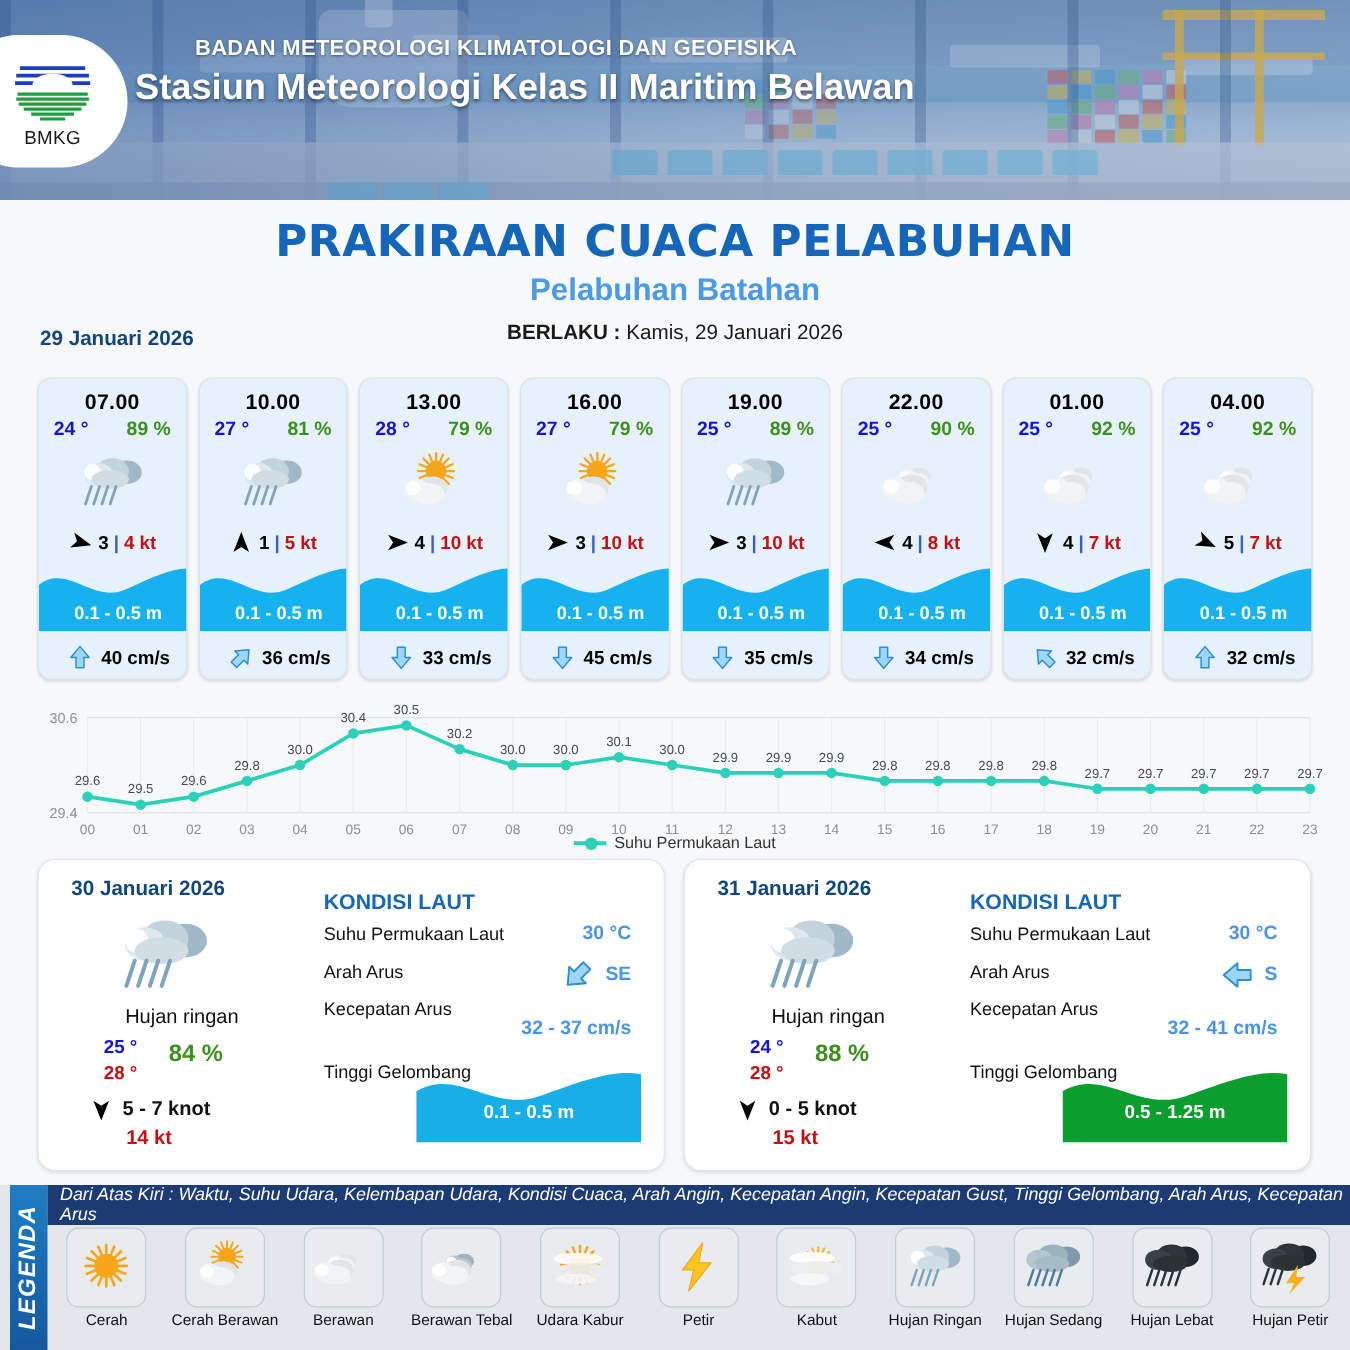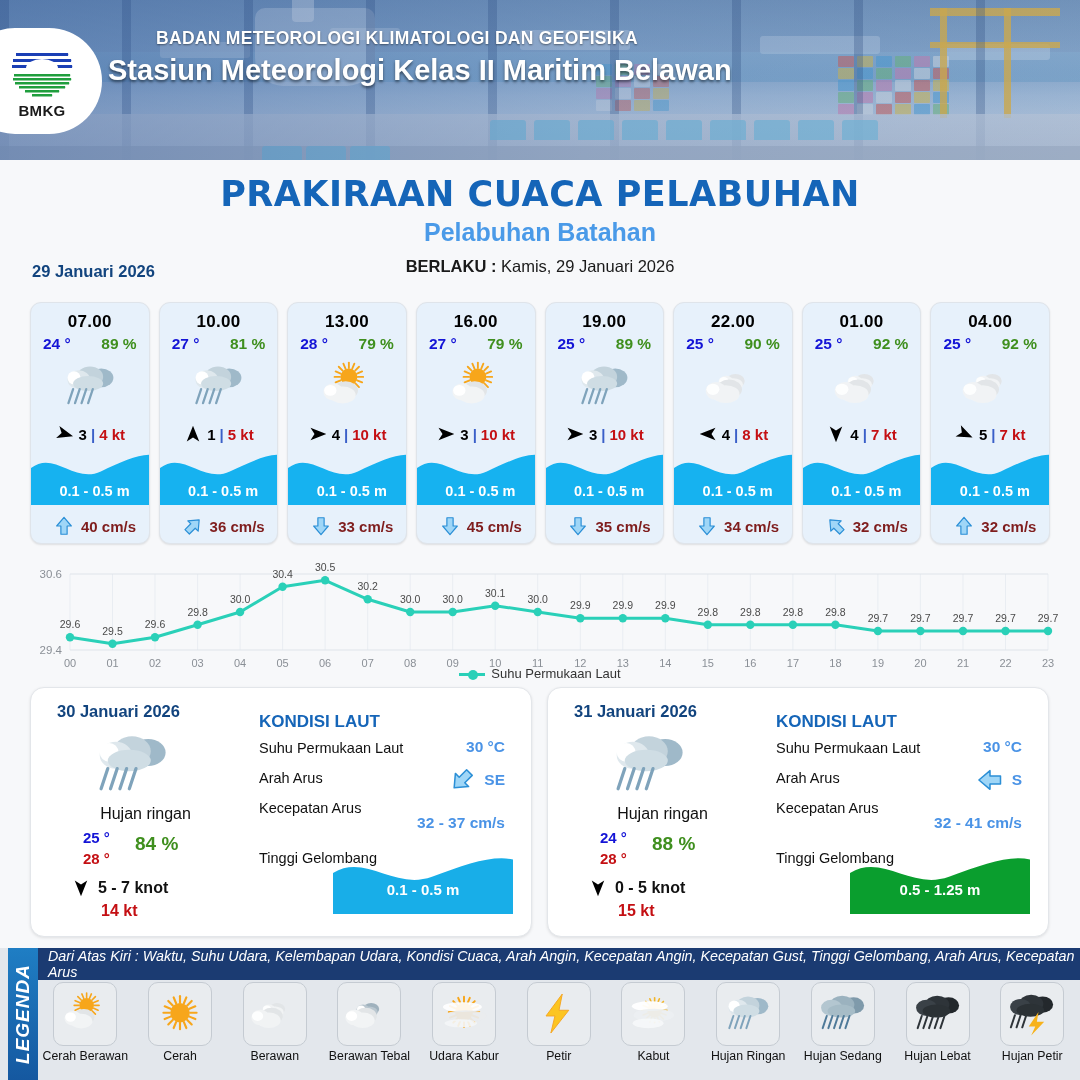--- a/index.html
+++ b/index.html
@@ -38,21 +38,21 @@
   .hdr-chair { position:absolute; width:36px; height:20px; background:#7fc3e0; opacity:.75; border-radius:3px 3px 0 0; }
   .hdr-overlay { position:absolute; inset:0; background:linear-gradient(90deg, rgba(45,85,150,.45), rgba(60,100,160,.25) 55%, rgba(80,115,165,.18)); }
 
   .logo-pill {
     position:absolute; left:-38px; top:28px; width:140px; height:106px;
     background:#ffffff; border-radius:70px; z-index:5;
     display:flex; align-items:center; justify-content:center;
   }
   .logo-inner { width:78px; text-align:center; margin-left:20px; }
   .logo-mark { width:68px; height:58px; margin:0 auto; position:relative; }
-  .logo-txt { font-size:15px; font-weight:bold; color:#1a1a1a; letter-spacing:.3px; margin-top:1px; }
+  .logo-txt { font-size:15px; font-weight:normal; color:#1a1a1a; letter-spacing:.3px; margin-top:1px; }
 
   .hdr-text { position:absolute; left:108px; top:28px; z-index:6; }
   .hdr-l1 { font-size:17.5px; font-weight:bold; color:#fff; letter-spacing:.3px;
             text-shadow:0 1px 2px rgba(0,0,0,.45);margin-left:48px; }
   .hdr-l2 { font-size:29px; font-weight:bold; color:#fff; margin-top:5px;
             text-shadow:0 2px 3px rgba(0,0,0,.5); }
   .hdr-l3 { font-size:15.5px; color:#fff; margin-top:7px;
             text-shadow:0 1px 2px rgba(0,0,0,.45); }
 
   
@@ -85,21 +85,21 @@
   .w-arrow { width:20px; height:20px; }
   .w-deg { font-size:15px; font-weight:bold; color:#000; }
   .w-bar { color:#3a5fc8; font-weight:bold; font-size:15px; }
   .w-kt { font-size:15px; font-weight:bold; color:#c40f13; }
   .c-wave { position:absolute; left:0; bottom:38px; width:127px; height:56px; }
   .c-wave svg { display:block; }
   .c-wave-txt { position:absolute; left:0; bottom:44px; width:127px; text-align:center;
                 font-size:14.5px; font-weight:bold; color:#fff; z-index:3; }
   .c-cur { position:absolute; left:0; bottom:6px; width:127px;
            display:flex; align-items:center; justify-content:center; gap:6px; }
-  .cur-txt { font-size:15px; font-weight:bold; color:#7f1d1d; }
+  .cur-txt { font-size:15px; font-weight:bold; color:#000000; }
 
   
   .chart-box { position:absolute; left:22px; top:556px; width:1040px; height:120px; }
   .chart-legend { position:absolute; left:0; top:666px; width:1080px; text-align:center;
                   font-size:13px; color:#333; }
   .legend-dash { display:inline-block; width:26px; height:3px; background:#2ad0b8;
                  vertical-align:middle; position:relative; margin-right:6px; }
   .legend-dash:after { content:''; position:absolute; left:9px; top:-3.5px; width:10px; height:10px;
                        border-radius:50%; background:#2ad0b8; }
 
@@ -919,20 +919,46 @@
     <span>LEGENDA</span>
   </div>
   <div class="leg-strip">
     <span>Dari Atas Kiri : Waktu, Suhu Udara, Kelembapan Udara, Kondisi Cuaca, Arah Angin, Kecepatan Angin, Kecepatan Gust, Tinggi Gelombang, Arah Arus, Kecepatan Arus</span>
   </div>
   <div class="leg-items" id="leg-items">
       <div class="leg-item">
         <div class="leg-tile">
           <svg width="52" height="49.035999999999994" viewBox="0 0 64 56">
             <g>
+              <line x1="44.6" y1="27" x2="52.4" y2="27" stroke="#f7a61b" stroke-width="2.64" stroke-linecap="round"></line>
+              <line x1="43.64088210964221" y1="31.82181124780013" x2="50.84714246323025" y2="34.80674202024783" stroke="#f7a61b" stroke-width="2.64" stroke-linecap="round"></line>
+              <line x1="40.9095454429505" y1="35.9095454429505" x2="46.42497833620557" y2="41.42497833620557" stroke="#f7a61b" stroke-width="2.64" stroke-linecap="round"></line>
+              <line x1="36.821811247800134" y1="38.64088210964221" x2="39.80674202024783" y2="45.84714246323025" stroke="#f7a61b" stroke-width="2.64" stroke-linecap="round"></line>
+              <line x1="32" y1="39.6" x2="32" y2="47.4" stroke="#f7a61b" stroke-width="2.64" stroke-linecap="round"></line>
+              <line x1="27.17818875219987" y1="38.64088210964221" x2="24.19325797975217" y2="45.84714246323025" stroke="#f7a61b" stroke-width="2.64" stroke-linecap="round"></line>
+              <line x1="23.0904545570495" y1="35.9095454429505" x2="17.57502166379443" y2="41.42497833620557" stroke="#f7a61b" stroke-width="2.64" stroke-linecap="round"></line>
+              <line x1="20.359117890357787" y1="31.821811247800134" x2="13.152857536769751" y2="34.80674202024783" stroke="#f7a61b" stroke-width="2.64" stroke-linecap="round"></line>
+              <line x1="19.4" y1="27" x2="11.600000000000001" y2="27.000000000000004" stroke="#f7a61b" stroke-width="2.64" stroke-linecap="round"></line>
+              <line x1="20.359117890357787" y1="22.17818875219987" x2="13.152857536769748" y2="19.193257979752172" stroke="#f7a61b" stroke-width="2.64" stroke-linecap="round"></line>
+              <line x1="23.090454557049497" y1="18.0904545570495" x2="17.57502166379443" y2="12.575021663794432" stroke="#f7a61b" stroke-width="2.64" stroke-linecap="round"></line>
+              <line x1="27.178188752199862" y1="15.359117890357789" x2="24.193257979752158" y2="8.152857536769755" stroke="#f7a61b" stroke-width="2.64" stroke-linecap="round"></line>
+              <line x1="31.999999999999996" y1="14.399999999999999" x2="31.999999999999996" y2="6.600000000000001" stroke="#f7a61b" stroke-width="2.64" stroke-linecap="round"></line>
+              <line x1="36.821811247800134" y1="15.359117890357787" x2="39.80674202024784" y2="8.152857536769751" stroke="#f7a61b" stroke-width="2.64" stroke-linecap="round"></line>
+              <line x1="40.909545442950495" y1="18.090454557049497" x2="46.42497833620556" y2="12.575021663794429" stroke="#f7a61b" stroke-width="2.64" stroke-linecap="round"></line>
+              <line x1="43.64088210964221" y1="22.178188752199862" x2="50.84714246323024" y2="19.193257979752158" stroke="#f7a61b" stroke-width="2.64" stroke-linecap="round"></line>
+              <circle cx="32" cy="27" r="12" fill="#f7a61b"></circle>
+            </g>
+          </svg>
+        </div>
+      <div class="leg-name">Cerah</div>
+      </div>
+      <div class="leg-item">
+        <div class="leg-tile">
+          <svg width="52" height="49.035999999999994" viewBox="0 0 64 56">
+            <g>
               <line x1="43.45" y1="18" x2="49.3" y2="18" stroke="#f7a61b" stroke-width="1.98" stroke-linecap="round"></line>
               <line x1="42.73066158223166" y1="21.6163584358501" x2="48.135356847422685" y2="23.855056515185872" stroke="#f7a61b" stroke-width="1.98" stroke-linecap="round"></line>
               <line x1="40.68215908221288" y1="24.682159082212873" x2="44.81873375215418" y2="28.818733752154177" stroke="#f7a61b" stroke-width="1.98" stroke-linecap="round"></line>
               <line x1="37.6163584358501" y1="26.73066158223166" x2="39.85505651518587" y2="32.135356847422685" stroke="#f7a61b" stroke-width="1.98" stroke-linecap="round"></line>
               <line x1="34" y1="27.450000000000003" x2="34" y2="33.3" stroke="#f7a61b" stroke-width="1.98" stroke-linecap="round"></line>
               <line x1="30.3836415641499" y1="26.73066158223166" x2="28.144943484814128" y2="32.135356847422685" stroke="#f7a61b" stroke-width="1.98" stroke-linecap="round"></line>
               <line x1="27.317840917787127" y1="24.682159082212877" x2="23.181266247845823" y2="28.81873375215418" stroke="#f7a61b" stroke-width="1.98" stroke-linecap="round"></line>
               <line x1="25.26933841776834" y1="21.6163584358501" x2="19.864643152577315" y2="23.855056515185876" stroke="#f7a61b" stroke-width="1.98" stroke-linecap="round"></line>
               <line x1="24.549999999999997" y1="18" x2="18.700000000000003" y2="18.000000000000004" stroke="#f7a61b" stroke-width="1.98" stroke-linecap="round"></line>
               <line x1="25.26933841776834" y1="14.383641564149903" x2="19.86464315257731" y2="12.144943484814128" stroke="#f7a61b" stroke-width="1.98" stroke-linecap="round"></line>
@@ -946,46 +972,20 @@
             </g>
             <g transform="translate(6,16) scale(0.82)">
       <ellipse cx="30" cy="20" rx="16" ry="12" fill="#e2e5e7"></ellipse>
       <ellipse cx="14" cy="22" rx="13" ry="11" fill="#f2f4f5"></ellipse>
       <ellipse cx="26" cy="26" rx="17" ry="11" fill="#f2f4f5"></ellipse>
       <ellipse cx="10" cy="20" rx="8" ry="7" fill="#ffffff"></ellipse>
     </g>
           </svg>
         </div>
       <div class="leg-name">Cerah Berawan</div>
-      </div>
-      <div class="leg-item">
-        <div class="leg-tile">
-          <svg width="52" height="49.035999999999994" viewBox="0 0 64 56">
-            <g>
-              <line x1="44.6" y1="27" x2="52.4" y2="27" stroke="#f7a61b" stroke-width="2.64" stroke-linecap="round"></line>
-              <line x1="43.64088210964221" y1="31.82181124780013" x2="50.84714246323025" y2="34.80674202024783" stroke="#f7a61b" stroke-width="2.64" stroke-linecap="round"></line>
-              <line x1="40.9095454429505" y1="35.9095454429505" x2="46.42497833620557" y2="41.42497833620557" stroke="#f7a61b" stroke-width="2.64" stroke-linecap="round"></line>
-              <line x1="36.821811247800134" y1="38.64088210964221" x2="39.80674202024783" y2="45.84714246323025" stroke="#f7a61b" stroke-width="2.64" stroke-linecap="round"></line>
-              <line x1="32" y1="39.6" x2="32" y2="47.4" stroke="#f7a61b" stroke-width="2.64" stroke-linecap="round"></line>
-              <line x1="27.17818875219987" y1="38.64088210964221" x2="24.19325797975217" y2="45.84714246323025" stroke="#f7a61b" stroke-width="2.64" stroke-linecap="round"></line>
-              <line x1="23.0904545570495" y1="35.9095454429505" x2="17.57502166379443" y2="41.42497833620557" stroke="#f7a61b" stroke-width="2.64" stroke-linecap="round"></line>
-              <line x1="20.359117890357787" y1="31.821811247800134" x2="13.152857536769751" y2="34.80674202024783" stroke="#f7a61b" stroke-width="2.64" stroke-linecap="round"></line>
-              <line x1="19.4" y1="27" x2="11.600000000000001" y2="27.000000000000004" stroke="#f7a61b" stroke-width="2.64" stroke-linecap="round"></line>
-              <line x1="20.359117890357787" y1="22.17818875219987" x2="13.152857536769748" y2="19.193257979752172" stroke="#f7a61b" stroke-width="2.64" stroke-linecap="round"></line>
-              <line x1="23.090454557049497" y1="18.0904545570495" x2="17.57502166379443" y2="12.575021663794432" stroke="#f7a61b" stroke-width="2.64" stroke-linecap="round"></line>
-              <line x1="27.178188752199862" y1="15.359117890357789" x2="24.193257979752158" y2="8.152857536769755" stroke="#f7a61b" stroke-width="2.64" stroke-linecap="round"></line>
-              <line x1="31.999999999999996" y1="14.399999999999999" x2="31.999999999999996" y2="6.600000000000001" stroke="#f7a61b" stroke-width="2.64" stroke-linecap="round"></line>
-              <line x1="36.821811247800134" y1="15.359117890357787" x2="39.80674202024784" y2="8.152857536769751" stroke="#f7a61b" stroke-width="2.64" stroke-linecap="round"></line>
-              <line x1="40.909545442950495" y1="18.090454557049497" x2="46.42497833620556" y2="12.575021663794429" stroke="#f7a61b" stroke-width="2.64" stroke-linecap="round"></line>
-              <line x1="43.64088210964221" y1="22.178188752199862" x2="50.84714246323024" y2="19.193257979752158" stroke="#f7a61b" stroke-width="2.64" stroke-linecap="round"></line>
-              <circle cx="32" cy="27" r="12" fill="#f7a61b"></circle>
-            </g>
-          </svg>
-        </div>
-      <div class="leg-name">Cerah</div>
       </div>
       <div class="leg-item">
         <div class="leg-tile">
           <svg width="52" height="49.035999999999994" viewBox="0 0 64 56">
             <g opacity=".95">
               <g transform="translate(16,10) scale(0.62)">
       <ellipse cx="30" cy="20" rx="16" ry="12" fill="#e2e5e7"></ellipse>
       <ellipse cx="14" cy="22" rx="13" ry="11" fill="#f2f4f5"></ellipse>
       <ellipse cx="26" cy="26" rx="17" ry="11" fill="#f2f4f5"></ellipse>
       <ellipse cx="10" cy="20" rx="8" ry="7" fill="#ffffff"></ellipse>

